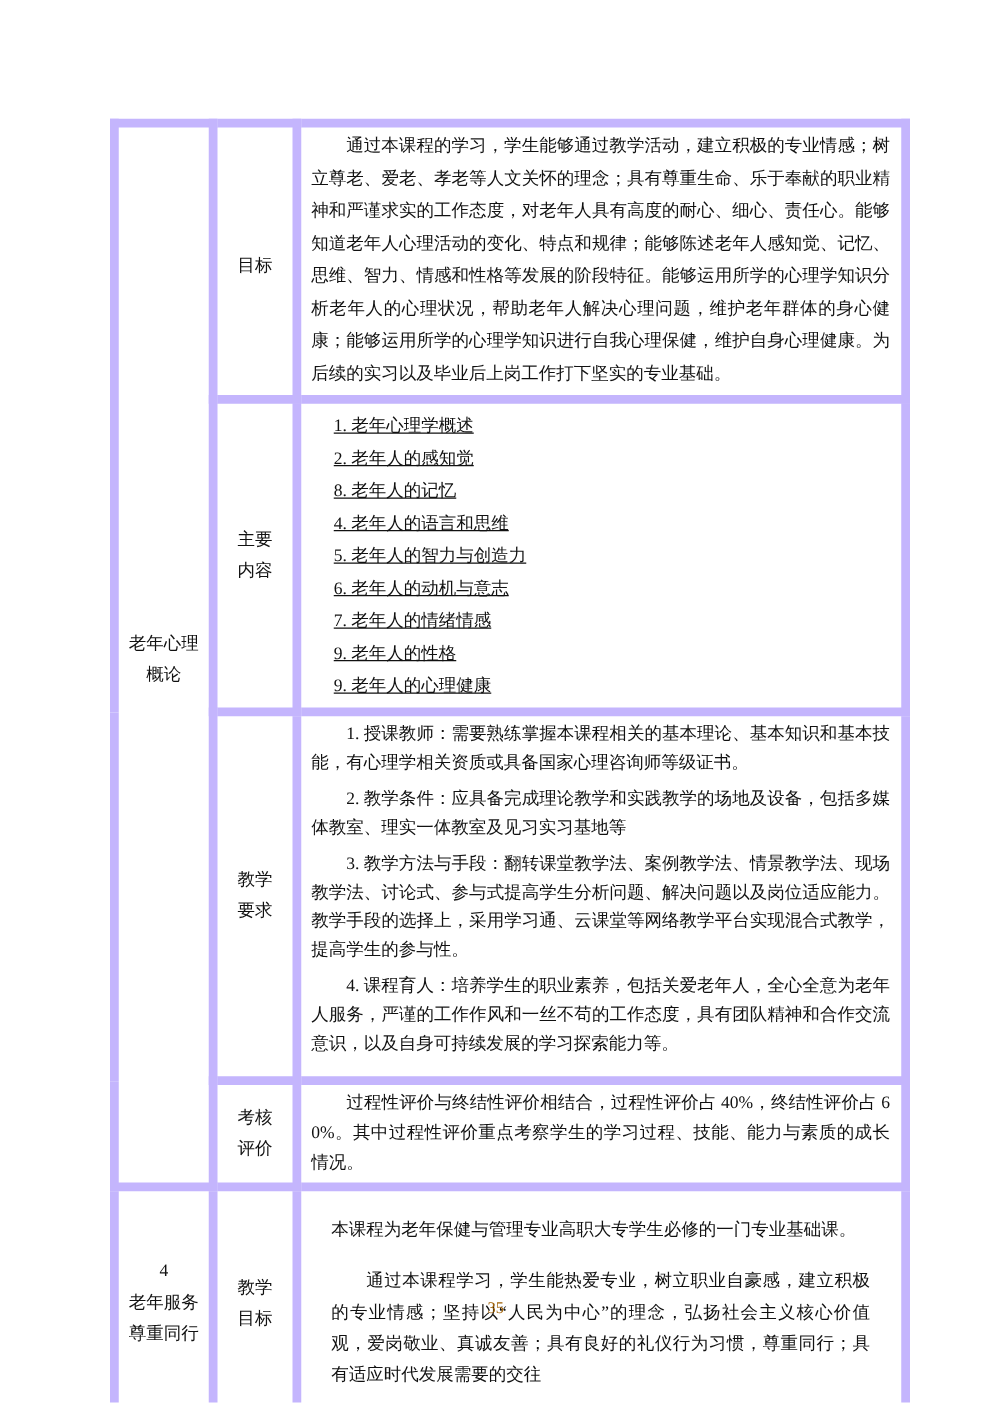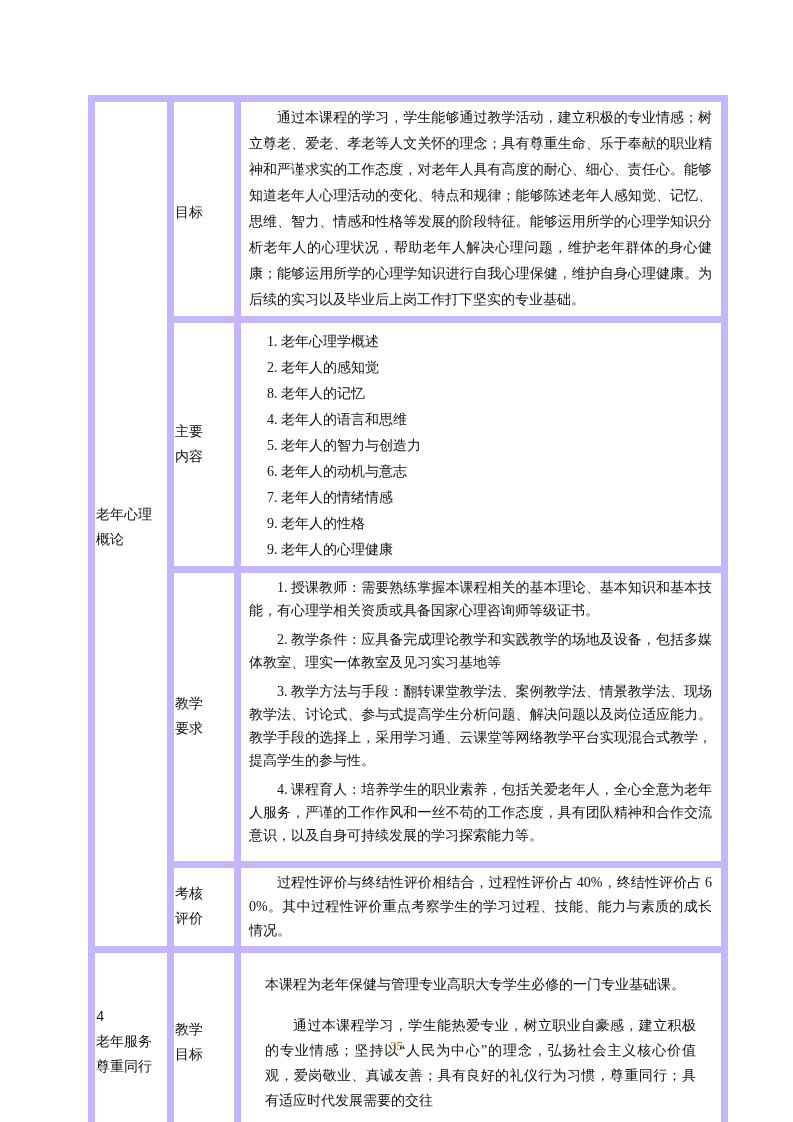--- a/index.html
+++ b/index.html
@@ -31,39 +31,38 @@
     word-break: break-all;
   }
 
   
   .col-course { width: 79px; }
   .col-label  { width: 67px; }
   .col-content{ width: 487px; }
 
   
   .cell-center {
-    text-align: left;
+    text-align: center;
     line-height: 25px;
-    font-family: Liberation Mono, monospace;
   }
   .v-top { vertical-align: top; padding-top: 9px; }
 
   
   .cell-content {
     text-align: justify;
     padding: 3px 9px 3px 8px;
   }
 
   .goal-text {
     margin: 0;
     line-height: 26px;
     text-indent: 2em;
   }
 
-  .content-list { padding: 3px 0 0 18px; }
+  .content-list { padding: 3px 0 0 18px; text-decoration: underline; }
   .content-list .list-item { line-height: 26px; }
 
   .req-para {
     margin: 0 0 6px 0;
     line-height: 23px;
     text-indent: 2em;
   }
   .req-para:last-child { margin-bottom: 0; }
 
   .assess-text {

